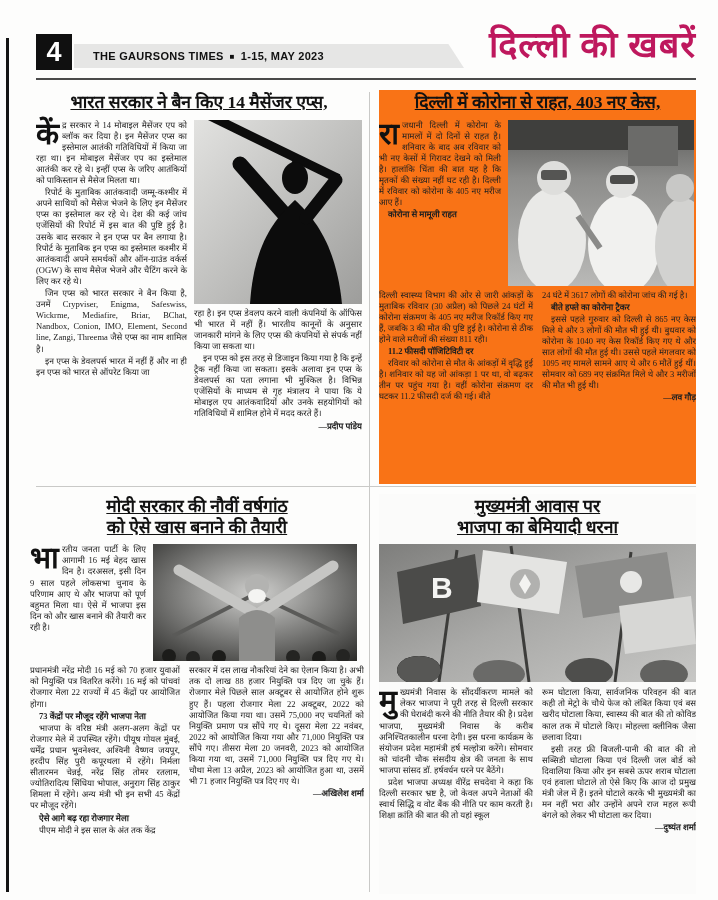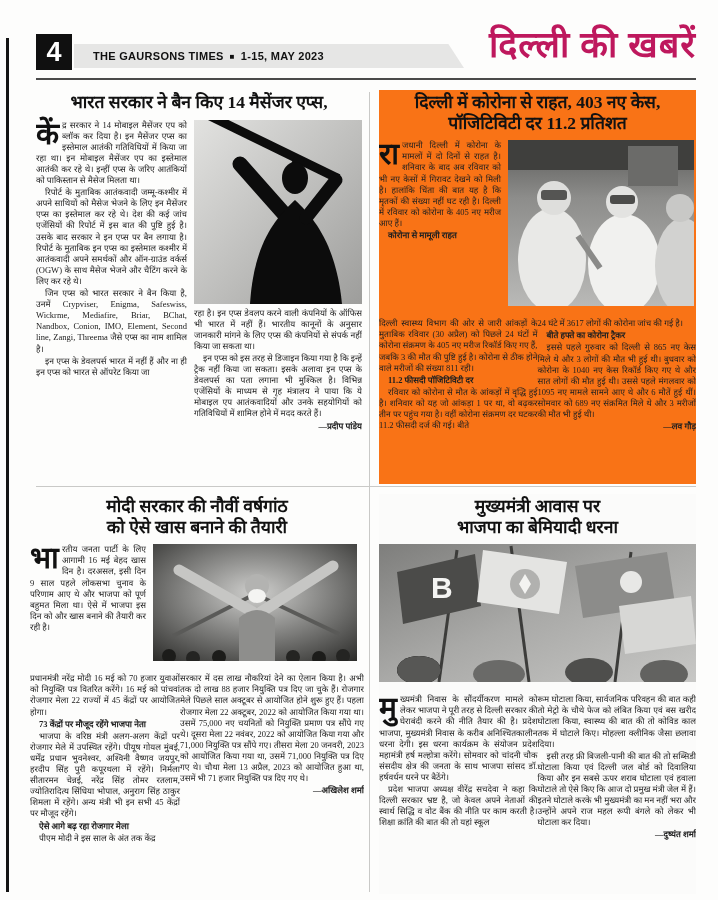--- a/index.html
+++ b/index.html
@@ -34,33 +34,33 @@
   .div-v{position:absolute;left:369px;top:92px;bottom:8px;width:1px;background:#c9c9c7;}
   .div-h{position:absolute;left:36px;right:22px;top:486px;height:1px;background:#c9c9c7;}
   
   .quad{position:absolute;overflow:hidden;}
   .q-tl{left:36px;top:90px;width:326px;height:394px;}
   .q-tr{left:379px;top:90px;width:317px;height:394px;background:#f97316;}
   .q-bl{left:30px;top:494px;width:334px;height:400px;}
   .q-br{left:379px;top:494px;width:317px;height:400px;background:#fbfbfa;}
   .article h2{
     margin:2px 0 7px;text-align:center;font-size:17.5px;line-height:1.18;
-    font-weight:bold;color:#121212;
+    font-weight:bold;color:#121212;text-decoration:underline;
   }
   .body{font-size:8.5px;line-height:11.1px;text-align:justify;color:#202020;}
   .body p{margin:0 0 1px;text-indent:9px;}
   .body p.first{text-indent:0;}
   .dropcap{
     float:left;font-size:30px;line-height:25px;font-weight:bold;
     padding:1px 3px 0 0;color:#111;
   }
   .subhead{font-weight:bold;text-indent:14px;margin:1px 0;}
   .byline{text-align:right;font-weight:bold;margin-top:3px;text-indent:0 !important;}
   .figrow{display:flex;gap:7px;}
-  .colrow{display:flex;margin-top:12px;}
+  .colrow{display:flex;gap:9px;margin-top:4px;}
   .colrow .col{flex:1;min-width:0;}
   .photo{flex:none;line-height:0;}
   .photo svg{display:block;}
 </style>
 </head>
 <body>
 
 <div class="left-trim"></div>
 
 <div class="header">
@@ -109,21 +109,20 @@
       <p class="first">रहा है। इन एप्स डेवलप करने वाली कंपनियों के ऑफिस भी भारत में नहीं हैं। भारतीय कानूनों के अनुसार जानकारी मांगने के लिए एप्स की कंपनियों से संपर्क नहीं किया जा सकता था।</p>
       <p>इन एप्स को इस तरह से डिजाइन किया गया है कि इन्हें ट्रैक नहीं किया जा सकता। इसके अलावा इन एप्स के डेवलपर्स का पता लगाना भी मुश्किल है। विभिन्न एजेंसियों के माध्यम से गृह मंत्रालय ने पाया कि ये मोबाइल एप आतंकवादियों और उनके सहयोगियों को गतिविधियों में शामिल होने में मदद करते हैं।</p>
       <p class="byline">—प्रदीप पांडेय</p>
     </div>
   </div>
 </div>
 
 <div class="quad q-tr article">
   <h2>
     <span>दिल्ली में कोरोना से राहत, 403 नए केस,</span><br>
-    <span>पॉजिटिविटी दर 11.2 प्रतिशत</span>
   </h2>
   <div class="figrow body">
     <div class="col" style="flex:0 0 122px;">
       <p class="first"><span class="dropcap">रा</span><span>जधानी दिल्ली में कोरोना के मामलों में दो दिनों से राहत है। शनिवार के बाद अब रविवार को भी नए केसों में गिरावट देखने को मिली है। हालांकि चिंता की बात यह है कि मृतकों की संख्या नहीं घट रही है। दिल्ली में रविवार को कोरोना के 405 नए मरीज आए हैं।</span></p>
       <p class="subhead">कोरोना से मामूली राहत</p>
     </div>
     <div class="photo">
       <svg width="186" height="166" viewBox="0 0 186 166">
         <defs>
           <linearGradient id="g2" x1="0" y1="0" x2="0" y2="1">

